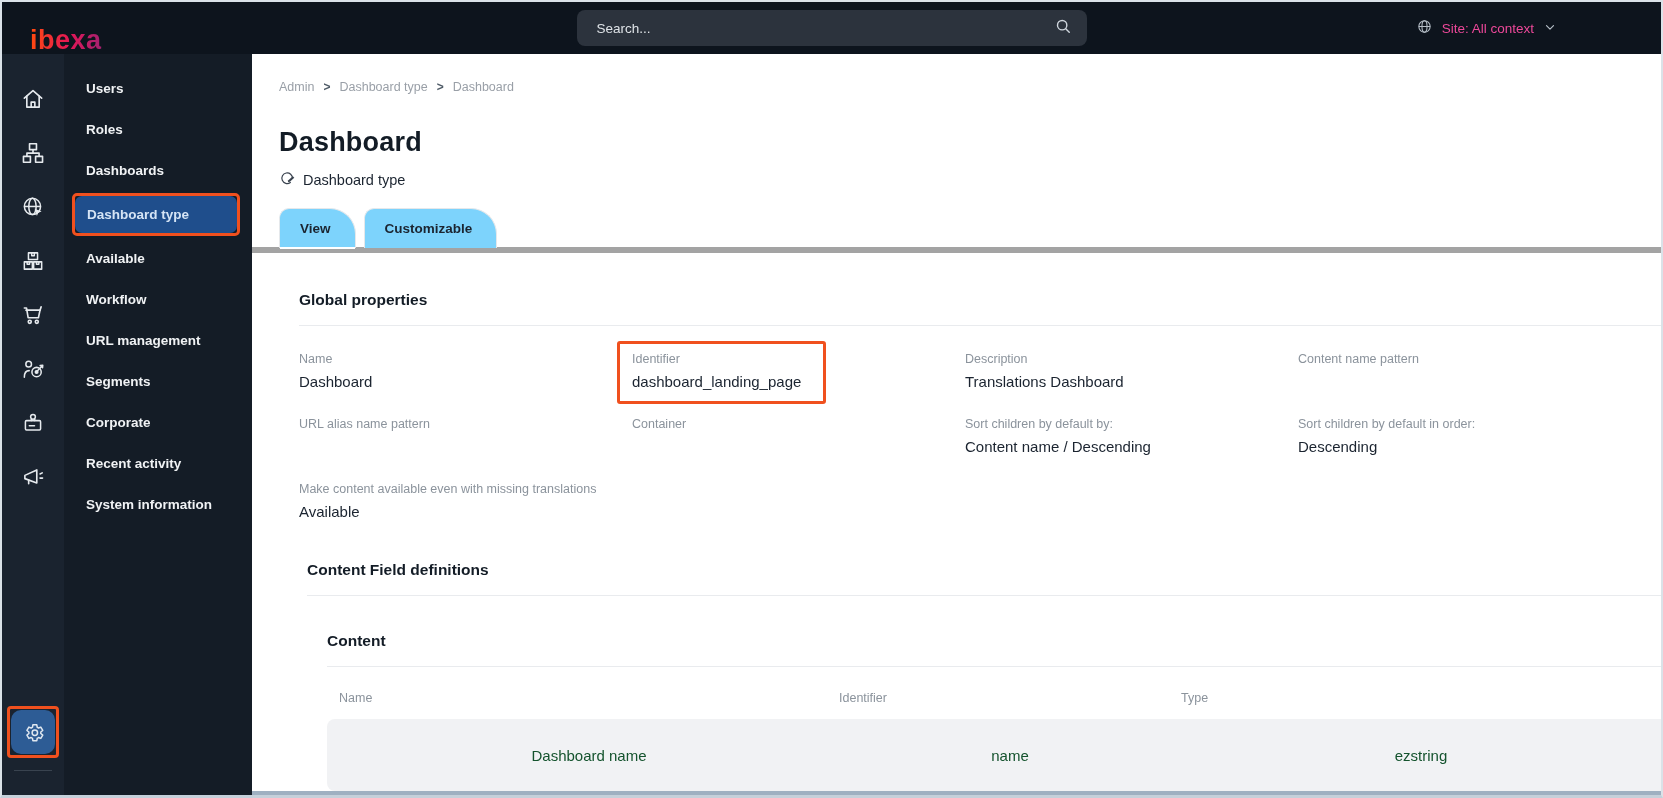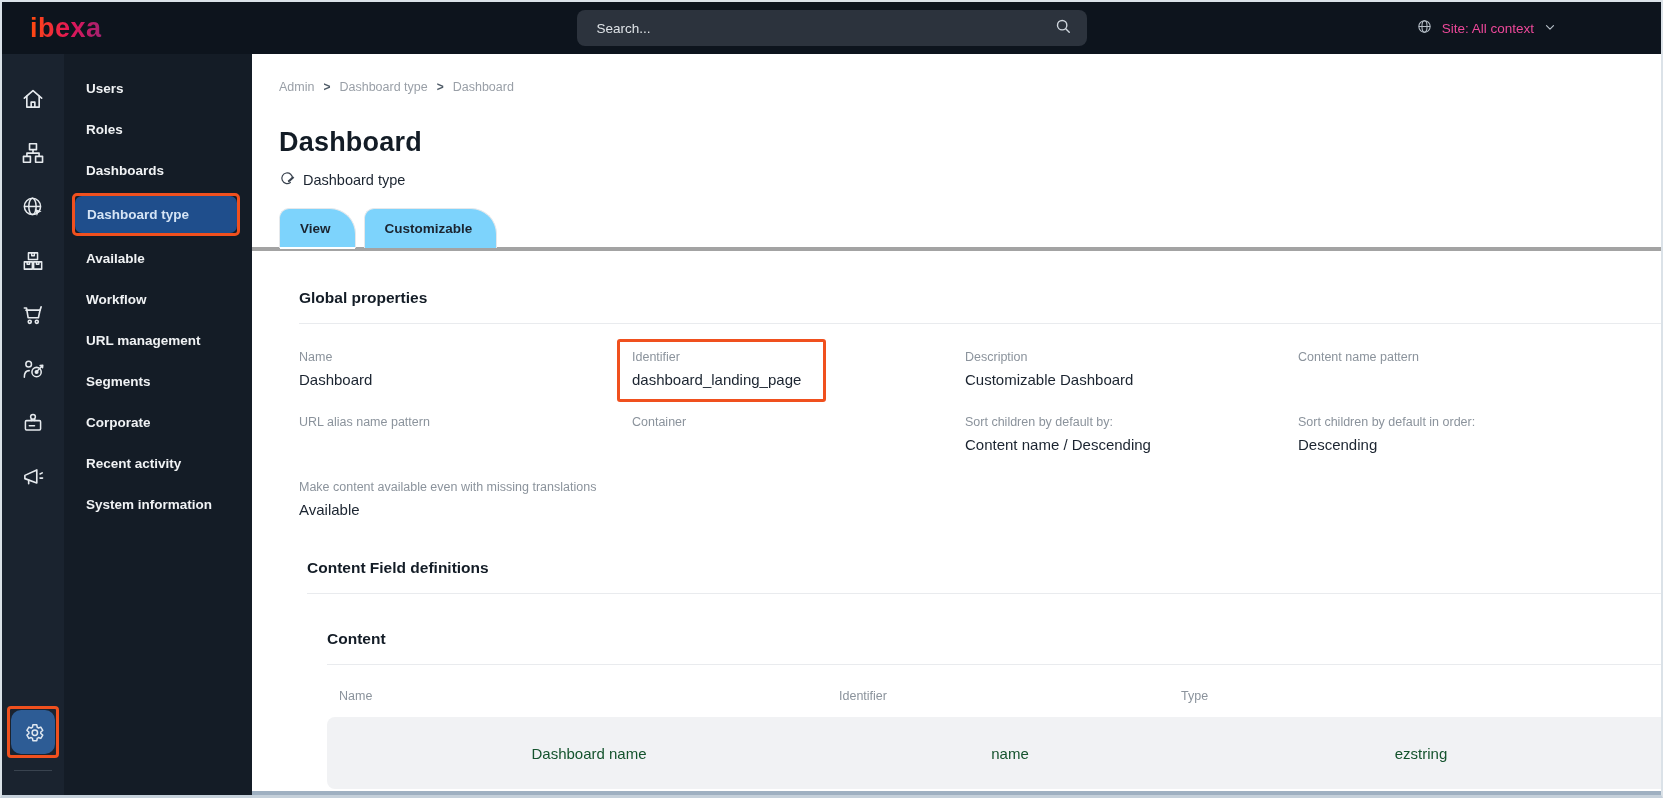--- a/index.html
+++ b/index.html
@@ -1,20 +1,20 @@
 <!DOCTYPE html>
 <html><head>
 <meta charset="utf-8">
 <style>
   * { margin:0; padding:0; box-sizing:border-box; }
   html,body { width:1663px; height:798px; font-family:"Liberation Sans","DejaVu Sans",sans-serif; background:#eef1f4; }
   #app { position:relative; width:1663px; height:798px; background:#ffffff; border:2px solid #dbe2e8; border-bottom:3px solid #c5d0da; overflow:hidden; display:flex; flex-direction:column; }
 
   
-  .topbar { position:relative; height:52px; min-height:52px; background:#0d141d; display:flex; align-items:center; z-index:5; }
+  .topbar { position:relative; height:52px; min-height:52px; background:#0d141d; display:flex; align-items:flex-end; z-index:5; }
   .logo { margin-left:28px; font-size:27px; font-weight:700; letter-spacing:.5px;
           background:linear-gradient(95deg,#ff4713 5%,#e21657 55%,#a8216e 95%);
           -webkit-background-clip:text; background-clip:text; color:transparent; line-height:1; }
   .searchbar { position:absolute; left:50%; top:8px; transform:translateX(-50%); width:510px; height:36px;
                background:#2c333d; border-radius:8px; display:flex; align-items:center; padding:0 14px 0 20px;gap:48px; }
   .searchbar input { flex:1; background:transparent; border:none; outline:none; color:#eef1f4; font-size:13.5px; font-family:inherit; }
   .searchbar input::placeholder { color:#e8ecf0; opacity:.95; }
   .site-select { position:absolute; right:104px; top:0; height:52px; display:flex; align-items:center; gap:9px; color:#ec4899; font-size:13.5px; cursor:pointer; }
 
   
@@ -39,21 +39,21 @@
   .breadcrumb .sep { color:#4e5a66; font-weight:700; font-size:12px; }
   .breadcrumb .crumb { cursor:pointer; }
   .page-title { margin:33px 0 0 27px; font-size:27px; font-weight:800; color:#131c26; letter-spacing:.2px; }
   .page-subtitle { margin:12px 0 0 27px; display:flex; align-items:center; gap:7px; font-size:14.5px; color:#1b2430; }
 
   .tabs { display:flex; margin:18px 0 0 27px; position:relative; z-index:2; }
   .tab { height:40px; padding:0 24px 0 20px; display:flex; align-items:center; font-size:13.5px; font-weight:600; color:#1b2430;
          background:#7dd3fc; border:1px solid #e5e8eb; border-bottom:none; border-radius:10px 26px 0 0; margin-right:8px; cursor:pointer; position:relative; }
   .tab.active { z-index:3; }
   .tab.active::after { content:''; position:absolute; left:0; right:0; bottom:-1px; height:2px; background:#fff; }
-  .panel { border-top:4px solid #a3a3a3; margin-top:-1px; flex:1; position:relative; }
+  .panel { border-top:6px solid #a3a3a3; margin-top:-1px; flex:1; position:relative; }
 
   .section { margin:38px 0 0 47px; }
   .section-heading { font-size:15.5px; font-weight:700; color:#131c26; }
   .divider { height:1px; background:#e9ebee; margin-top:16px; }
 
   .field-grid { display:grid; grid-template-columns:333px 333px 333px 1fr; margin-top:26px; row-gap:26px; }
   .field-label { font-size:12.5px; color:#8b939c; margin-bottom:7px; }
   .field-value { font-size:15px; color:#1b2430; min-height:18px; }
   .annotation-box { display:inline-block; border:3px solid #f0501e; border-radius:3px; padding:8px 22px 10px 12px; margin:-11px 0 -13px -15px; min-width:190px; }
   .annotation-box .field-label { margin-bottom:7px; }
@@ -257,21 +257,21 @@
               <div class="field-value">Dashboard</div>
             </div>
             <div class="field">
               <div class="annotation-box">
                 <div class="field-label">Identifier</div>
                 <div class="field-value">dashboard_landing_page</div>
               </div>
             </div>
             <div class="field">
               <div class="field-label">Description</div>
-              <div class="field-value">Customizable Dashboard</div>
+              <div class="field-value">Translations Dashboard</div>
             </div>
             <div class="field">
               <div class="field-label">Content name pattern</div>
             </div>
 
             <div class="field">
               <div class="field-label">URL alias name pattern</div>
               <div class="field-value"></div>
             </div>
             <div class="field">

